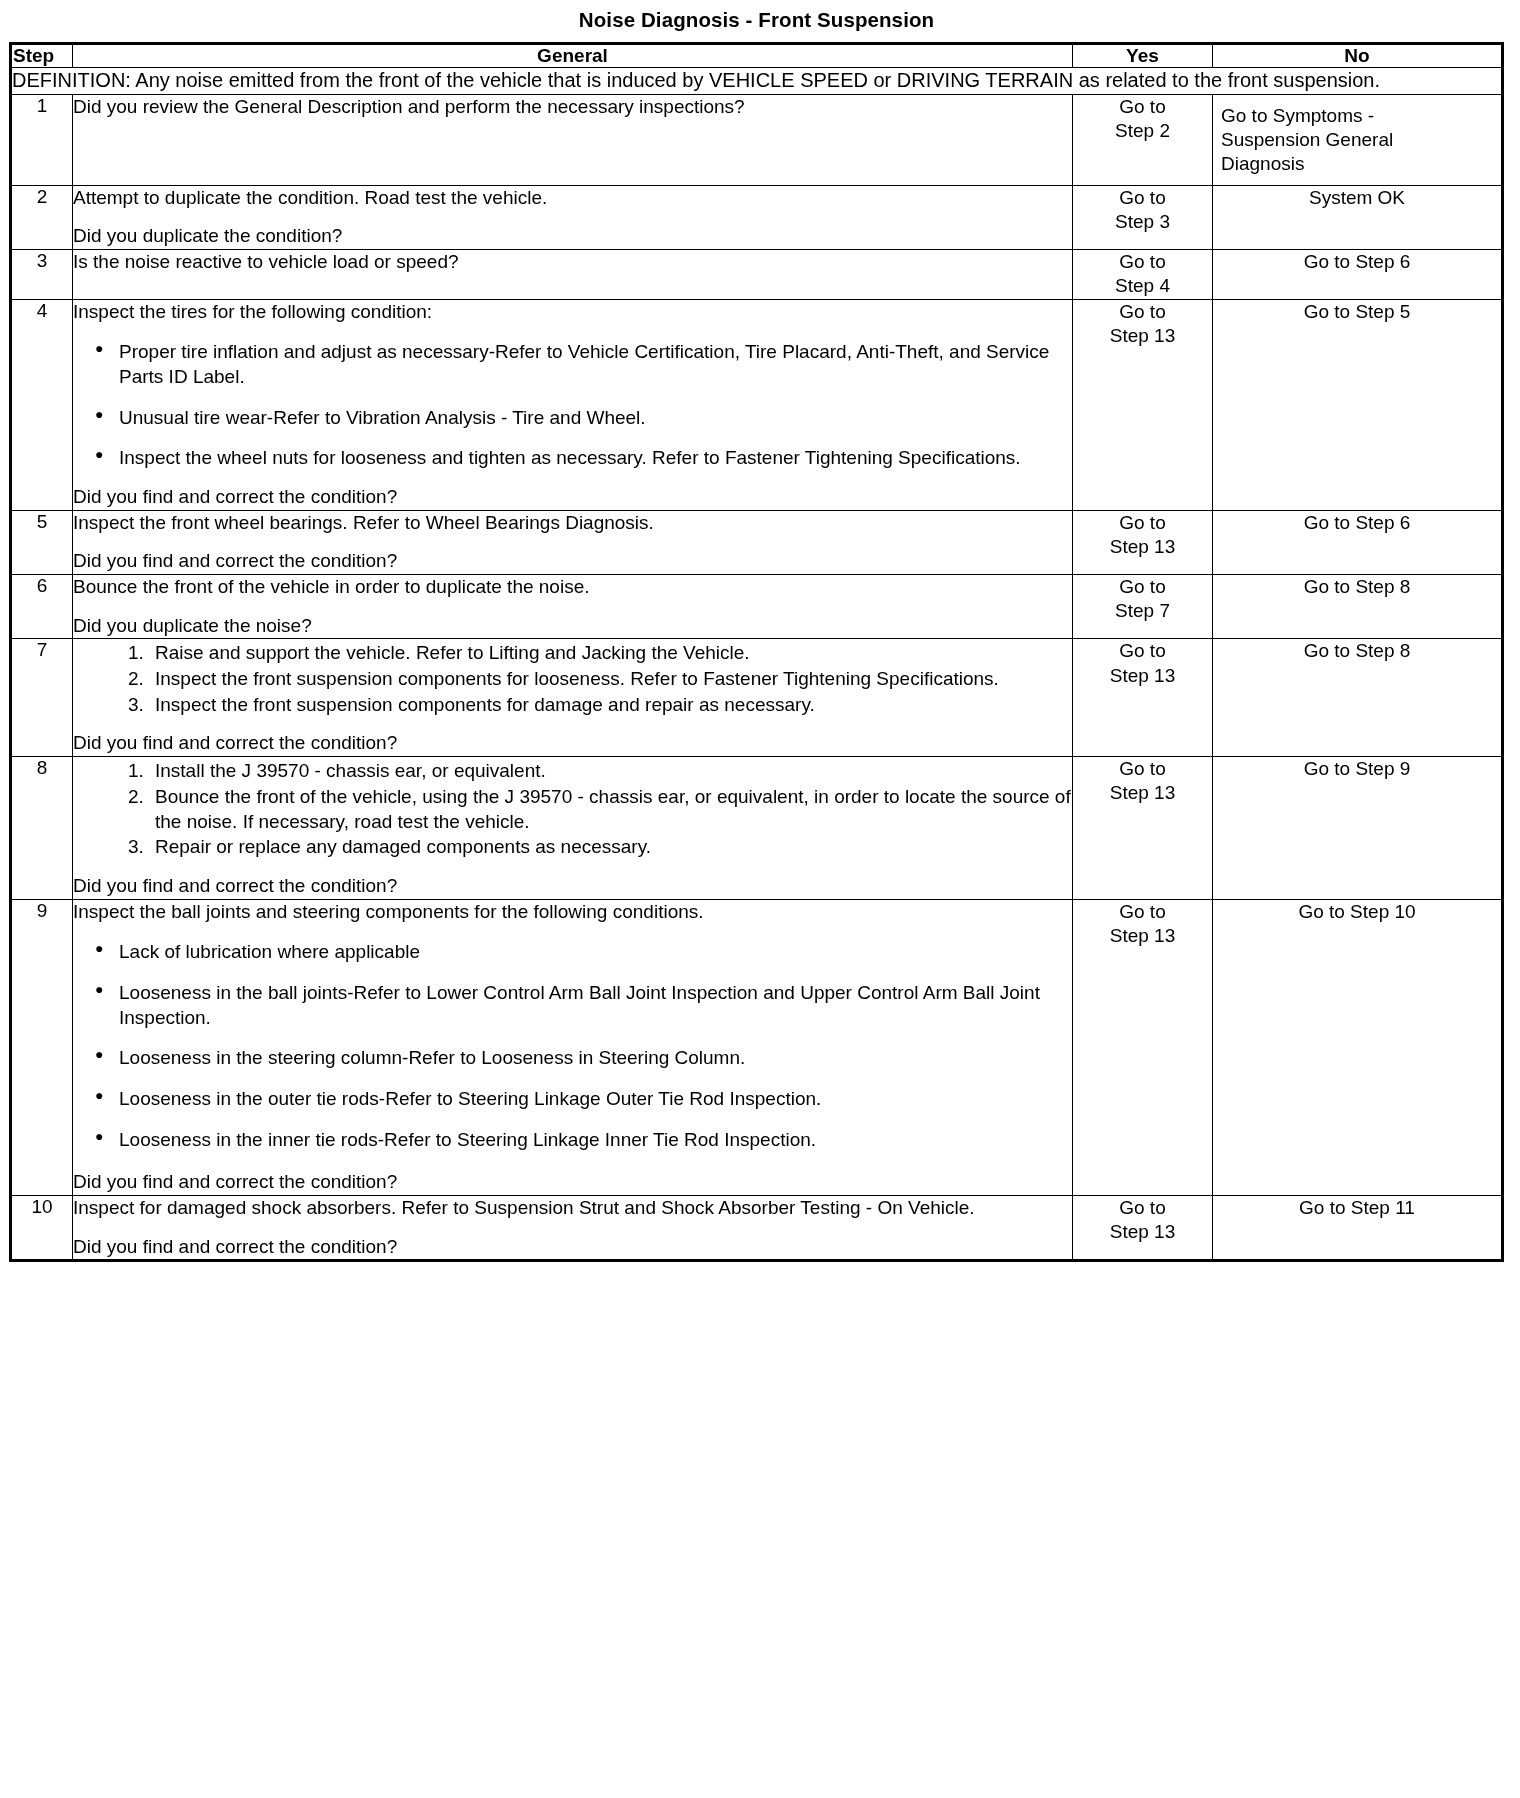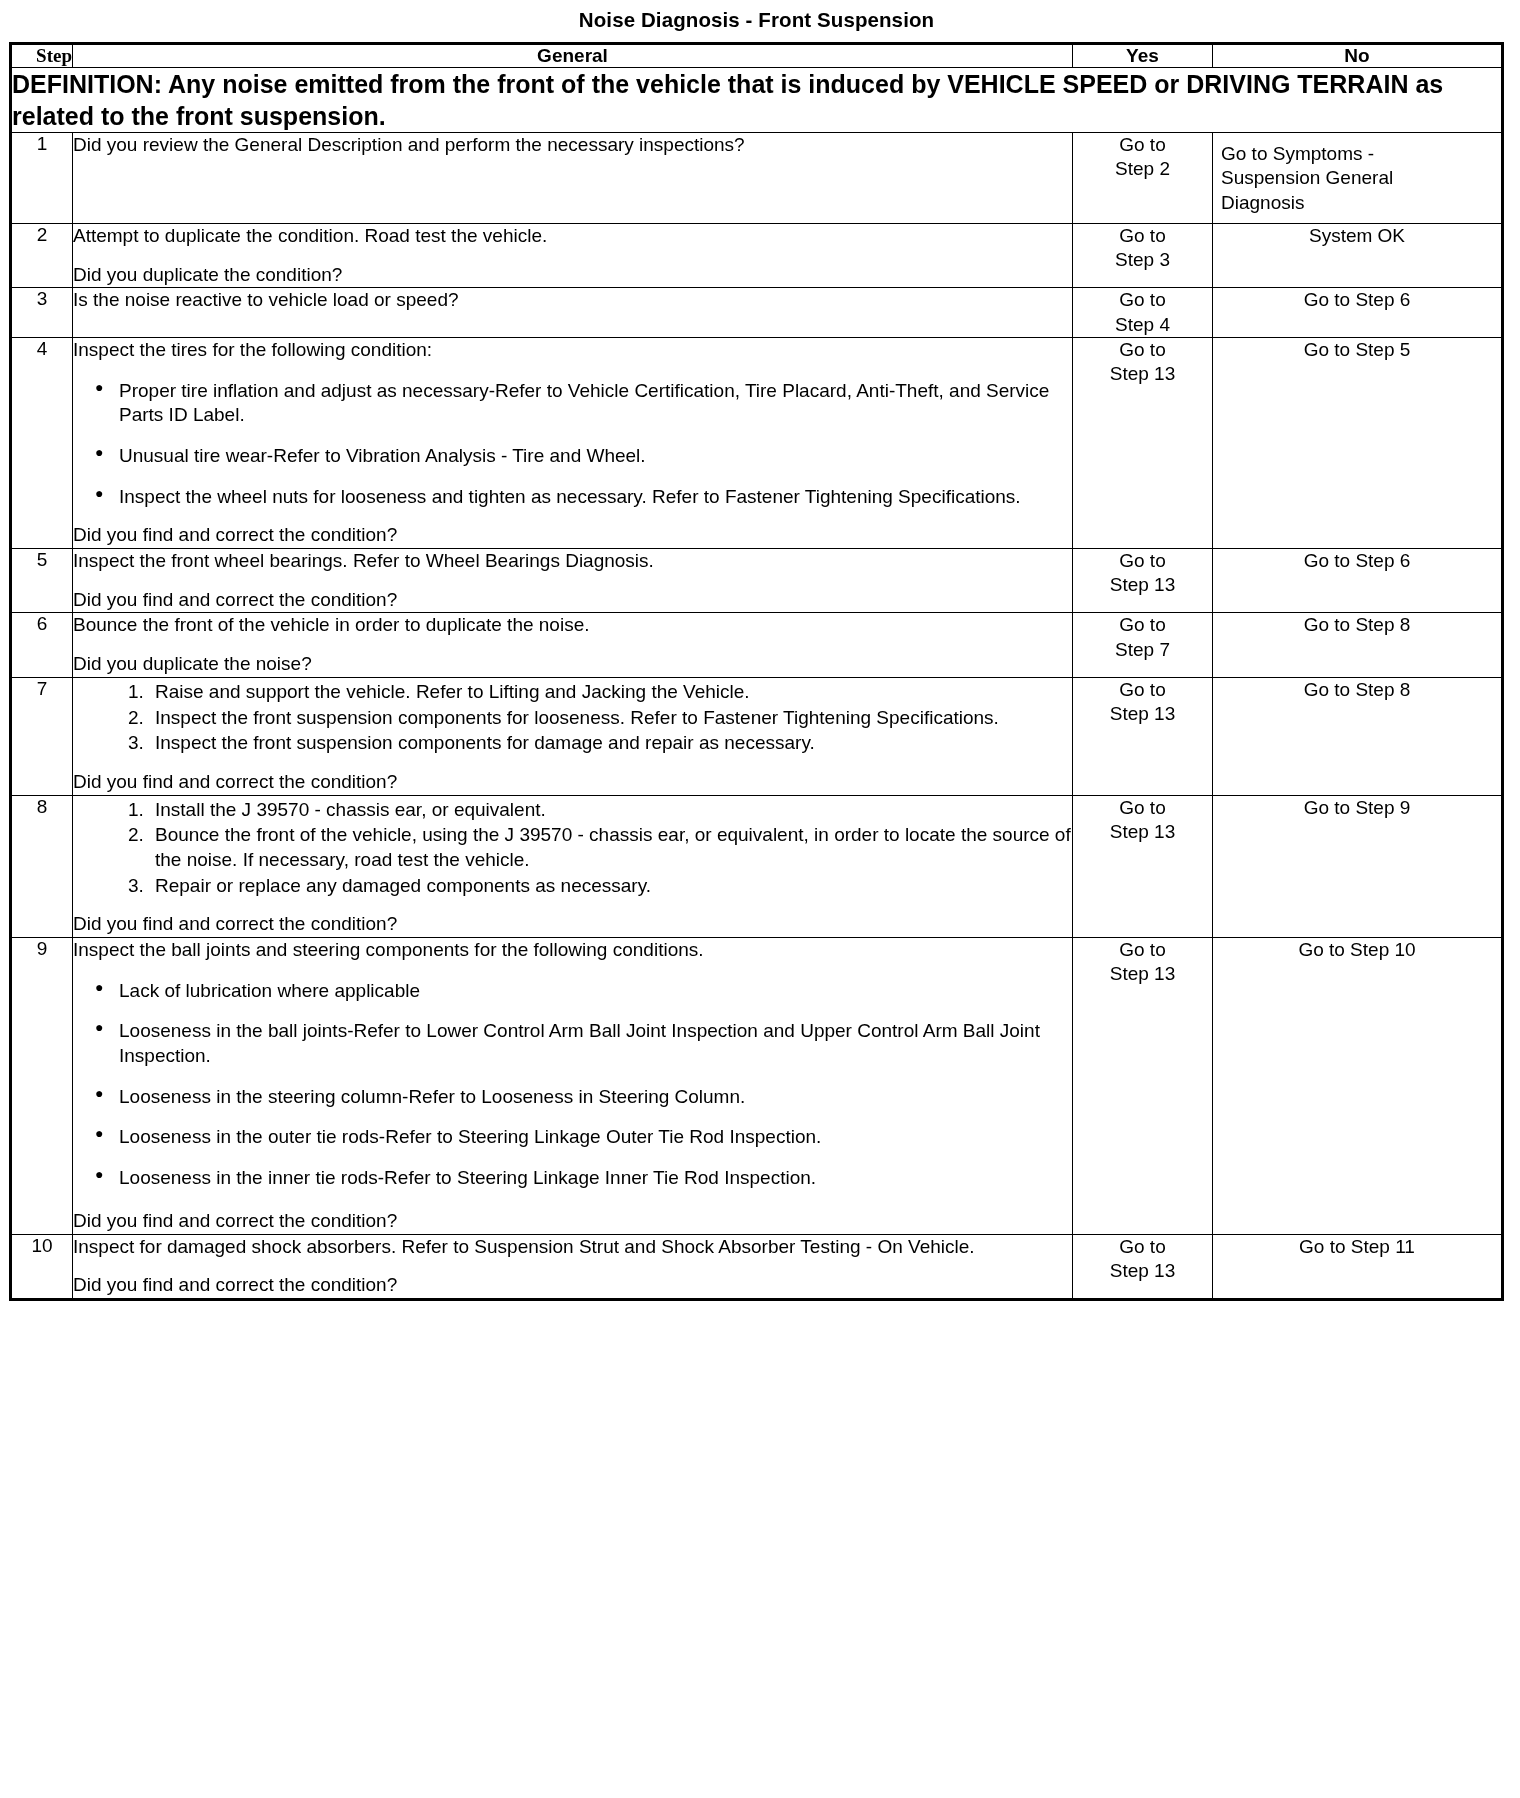--- a/index.html
+++ b/index.html
@@ -42,30 +42,28 @@
   col.c-no { width: 290px; }
 
   thead th {
     font-size: 19px;
     font-weight: bold;
     text-align: center;
     padding: 6px 4px 7px 4px;
     border-bottom: 3px solid #000;
   }
   thead th.step-h {
-    text-align: right;
-    padding-left: 10px;
-    font-family: Liberation Serif, serif;
+    text-align: left;
+    padding-left: 1px;
   }
   .definition-cell {
     padding: 7px 8px 9px 8px;
-    font-size: 25px;
+    font-size: 20px;
     line-height: 1.28;
     border-bottom: 3px solid #000;
-    font-weight: bold;
   }
   td.step-num {
     text-align: center;
     font-size: 19px;
     vertical-align: middle;
     padding: 4px 2px;
   }
   td.action {
     font-size: 19px;
     line-height: 1.3;

